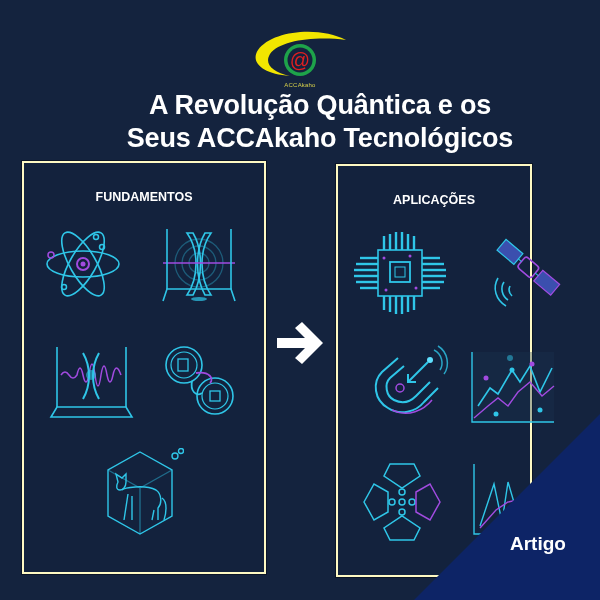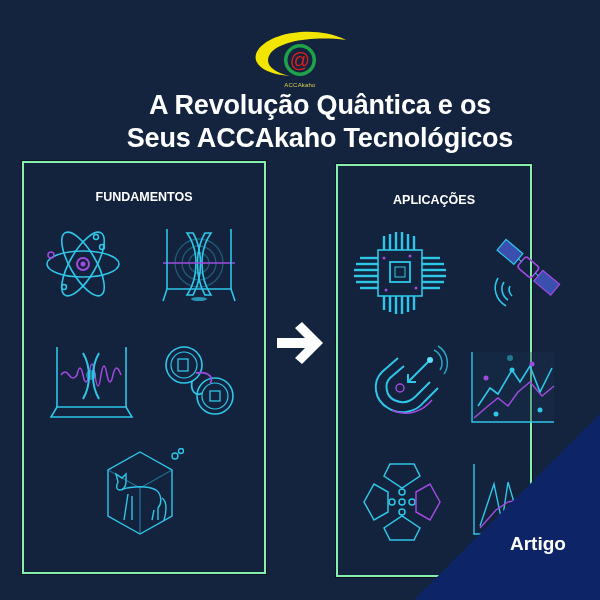--- a/index.html
+++ b/index.html
@@ -1,21 +1,21 @@
 <!DOCTYPE html>
 <html><head>
 <meta charset="utf-8">
 <style>
   html, body { margin:0; padding:0; }
   body { width:600px; height:600px; overflow:hidden; background:#13223d; position:relative; font-family:"Liberation Sans", sans-serif; }
   .page { position:absolute; inset:0; background:#14233e; }
   .logo { position:absolute; left:250px; top:28px; width:100px; height:62px; }
   .logo-caption { position:absolute; left:0; width:100%; top:54px; text-align:center; font-size:6px; color:#d8d24a; letter-spacing:0.2px; }
   .title { position:absolute; left:0; width:600px; top:89px; text-align:center; color:#ffffff; font-weight:bold; font-size:27px; line-height:33px; letter-spacing:-0.2px;padding-left:20px; }
-  .panel { position:absolute; border:2px solid #86efac; outline:1px solid #0b1426; background:#13223d; box-sizing:border-box; }
+  .panel { position:absolute; border:2px solid #fef9c3; outline:1px solid #0b1426; background:#13223d; box-sizing:border-box; }
   .panel.left { left:22px; top:161px; width:244px; height:413px; }
   .panel.right { left:336px; top:164px; width:196px; height:413px; }
   .panel-title { position:absolute; left:0; width:100%; top:27px; text-align:center; color:#fff; font-weight:bold; font-size:12.5px; }
   .icon { position:absolute; }
   .arrow { position:absolute; left:275px; top:322px; width:52px; height:42px; }
   .triangle { position:absolute; left:0; top:0; width:600px; height:600px; pointer-events:none; }
   .badge { position:absolute; left:510px; top:533px; color:#fff; font-weight:bold; font-size:19px; }
 </style>
 </head>
 <body>

